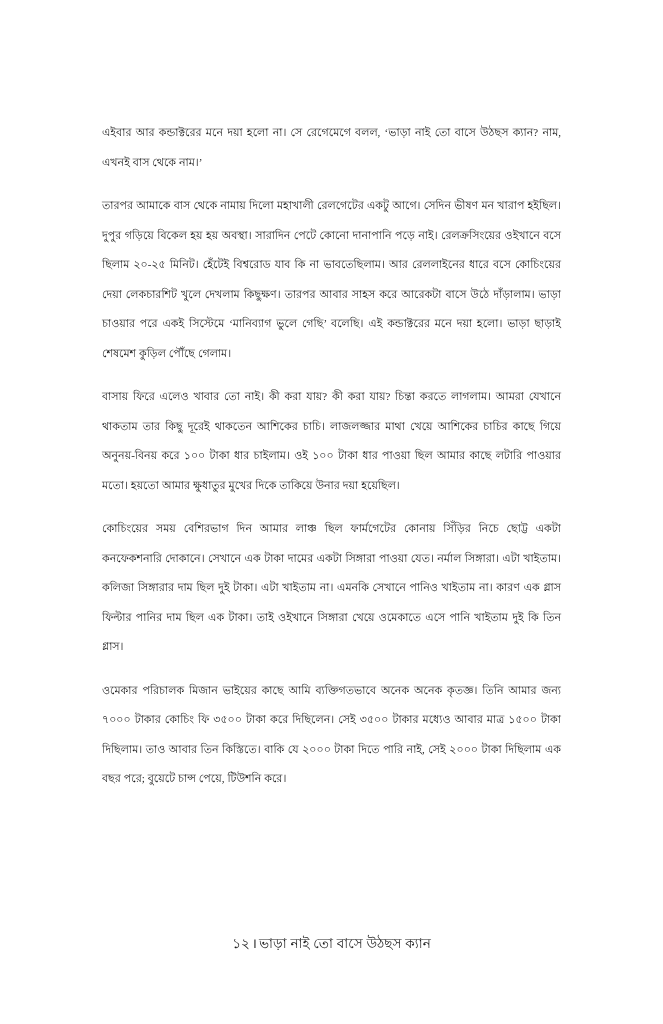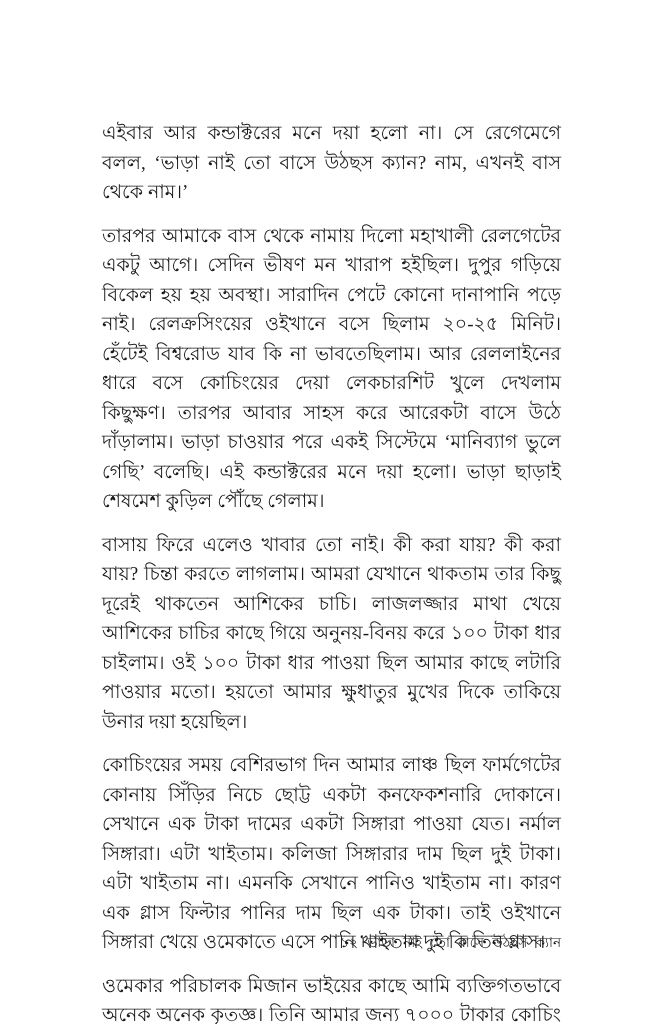--- a/index.html
+++ b/index.html
@@ -17,41 +17,41 @@
   }
   .text-column {
     position: absolute;
     left: 102px;
     top: 118px;
     width: 459px;
   }
   .para {
     margin: 0 0 14px 0;
     font-family: "Liberation Serif", "DejaVu Serif", serif;
-    font-size: 19px;
+    font-size: 11px;
     line-height: 29.5px;
     color: #1a1a1a;
     text-align: justify;
     text-justify: inter-word;
     word-spacing: 0.2px;
     -webkit-font-smoothing: antialiased;
   }
   .para:last-child {
     margin-bottom: 8px;
   }
   .footer {
     position: absolute;
     left: 102px;
     top: 934px;
     width: 459px;
-    font-family: Liberation Mono, monospace;
+    font-family: Liberation Sans, sans-serif;
     font-size: 13.6px;
     line-height: 20px;
     color: #1a1a1a;
-    text-align: right;
+    text-align: center;
     white-space: nowrap;
   }
   .footer .page-number {
     display: inline;
   }
   .footer .sep {
     display: inline;
     padding: 0 2px;
   }
   .footer .chapter-title {

